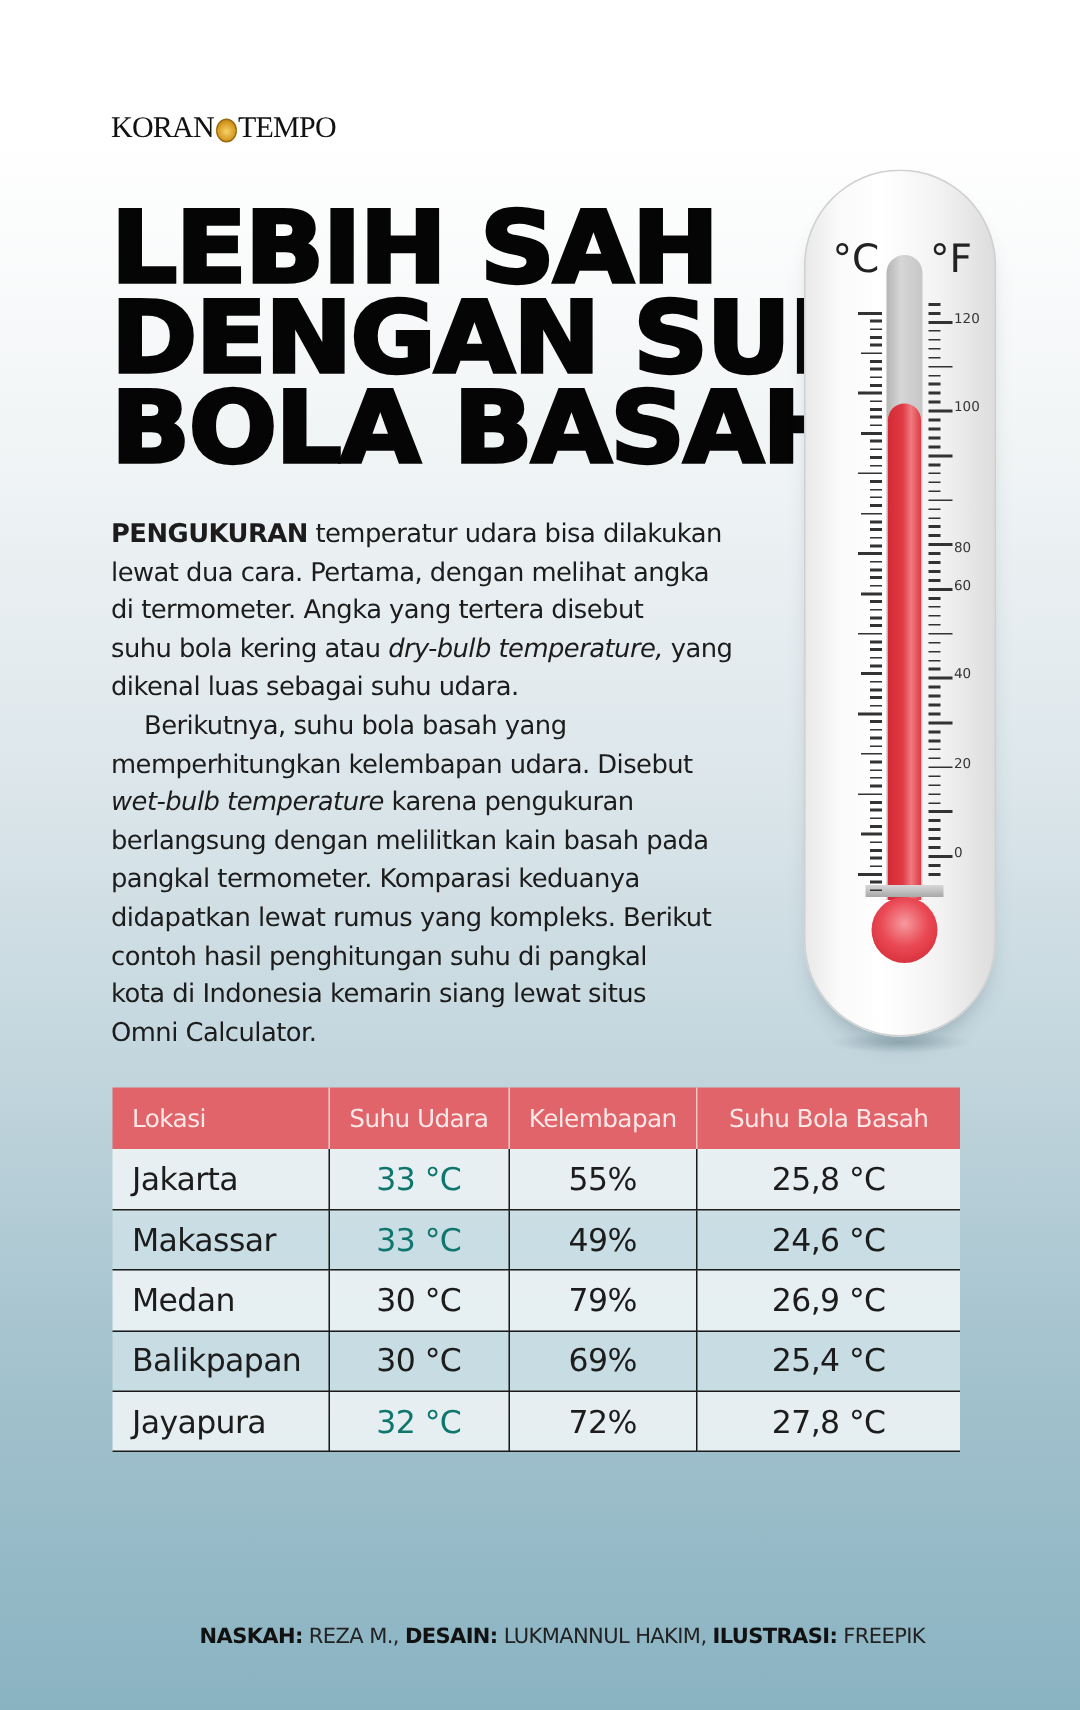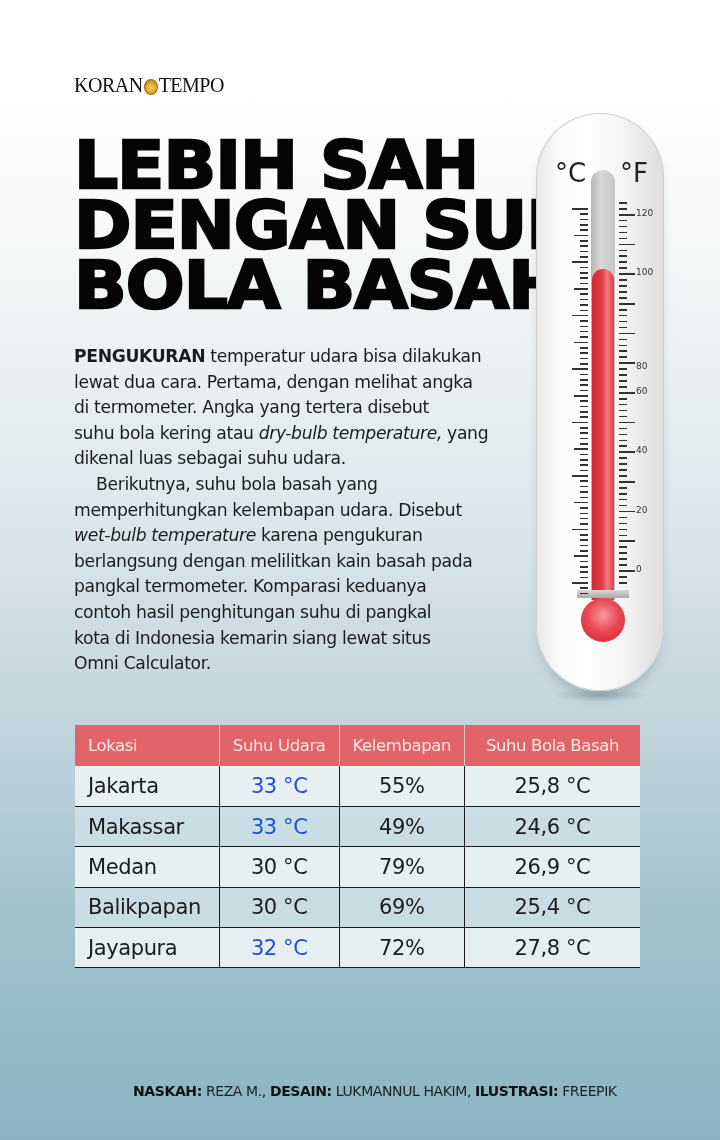--- a/index.html
+++ b/index.html
@@ -104,21 +104,21 @@
   .table th:last-child { border-right: none; }
   .table td {
     height: 40.4px; font-size: 21px; color: #1c1c1c; text-align: center;
     border-right: 1.5px solid #1a1a1a; border-bottom: 1.5px solid #1a1a1a;
     letter-spacing: -0.4px;
   }
   .table td:first-child { text-align: left; padding-left: 13px; }
   .table td:last-child { border-right: none; }
   .table tr:nth-child(odd) td { background: rgba(236,242,244,0.92); }
   .table tr:nth-child(even) td { background: rgba(206,224,230,0.85); }
-  .table td.hot { color: #1d4ed8; }
+  .table td.hot { color: #0f766e; }
 
   .credits {
     position: absolute; left: 133px; top: 1083px;
     font-family: "DejaVu Sans", sans-serif;
     font-size: 14px; color: #222; letter-spacing: -0.4px; white-space: nowrap;
   }
   .credits b { font-weight: 700; color: #111; }
 </style>
 </head>
 <body>
@@ -139,20 +139,21 @@
   <p><b>PENGUKURAN</b><span> temperatur udara bisa dilakukan</span></p>
   <p>lewat dua cara. Pertama, dengan melihat angka</p>
   <p>di termometer. Angka yang tertera disebut</p>
   <p><span>suhu bola kering atau </span><i>dry-bulb temperature,</i><span> yang</span></p>
   <p>dikenal luas sebagai suhu udara.</p>
   <p class="indent">Berikutnya, suhu bola basah yang</p>
   <p>memperhitungkan kelembapan udara. Disebut</p>
   <p><i>wet-bulb temperature</i><span> karena pengukuran</span></p>
   <p>berlangsung dengan melilitkan kain basah pada</p>
   <p>pangkal termometer. Komparasi keduanya</p>
+  <p>didapatkan lewat rumus yang kompleks. Berikut</p>
   <p>contoh hasil penghitungan suhu di pangkal</p>
   <p>kota di Indonesia kemarin siang lewat situs</p>
   <p>Omni Calculator.</p>
 </div>
 
 <div>
   <div class="thermo-shadow"></div>
   <div class="thermo"></div>
   <span class="unit unit-c">°C</span>
   <span class="unit unit-f">°F</span>

